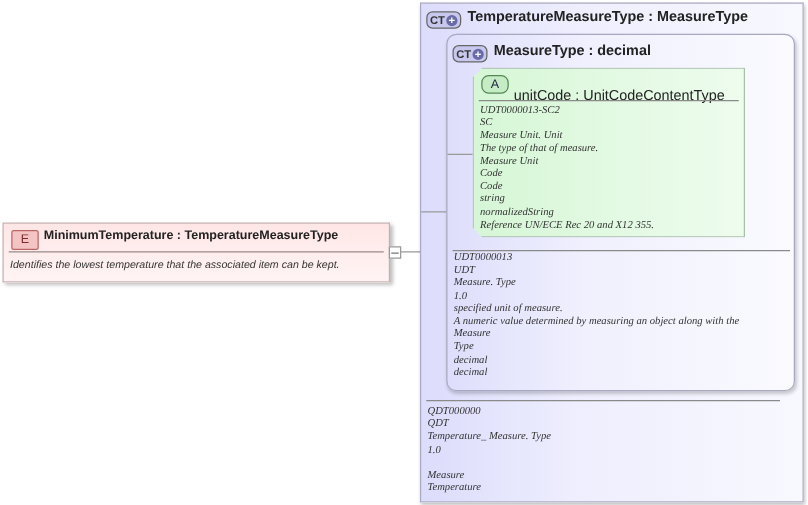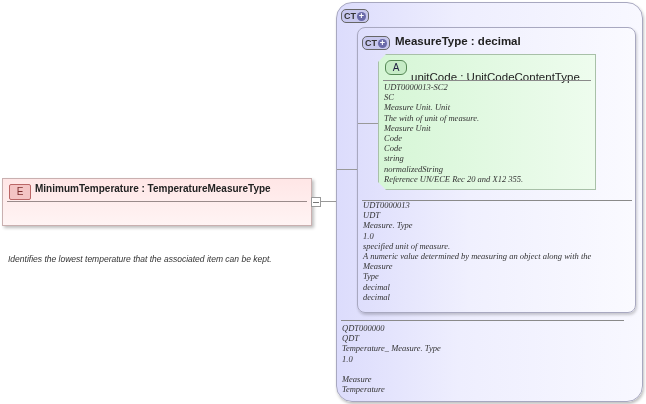--- a/index.html
+++ b/index.html
@@ -6,26 +6,26 @@
   body { width:646px; height:404px; background:#ffffff; position:relative; overflow:hidden;
          font-family:"Liberation Sans", sans-serif; }
   .abs { position:absolute; }
   .box-e { left:2px; top:178px; width:308px; height:46px; border:1px solid #c9b0b0;
            background:linear-gradient(to bottom, #ffe6e6 0%, #fff4f4 100%);
            box-shadow:2px 2px 3px rgba(0,0,0,0.25); }
   .e-badge { left:6px; top:5px; width:20px; height:14px; border:1px solid #b66; background:#f4c4c4;
              font-size:10px; color:#7a2a2a; text-align:center; line-height:14px; border-radius:2px; }
   .e-title { left:32px; top:4px; font-size:10px; font-weight:bold; color:#222; white-space:nowrap; }
   .e-rule { left:4px; top:22px; width:300px; height:1px; background:#9a8a8a; }
-  .e-doc { left:5px; top:27px; font-size:8.5px; font-style:italic; color:#333; white-space:nowrap;margin-top:48px; }
+  .e-doc { left:5px; top:27px; font-size:8.5px; font-style:italic; color:#333; white-space:nowrap; }
   .toggle { left:311px; top:197px; width:8px; height:8px; border:1px solid #999; background:#fff; }
   .toggle:after { content:""; position:absolute; left:1px; top:3.5px; width:6px; height:1px; background:#777; }
   .line { background:#999; }
 
-  .ct-outer { left:336px; top:2px; width:305px; height:398px; border:1px solid #a8a8c0; border-radius:16px;
+  .ct-outer { left:336px; top:2px; width:305px; height:398px; border:1px solid #a8a8c0; border-radius:0;
               background:linear-gradient(to right, #dcdcfc 0%, #eeeefe 40%, #f8f8ff 100%);
               box-shadow:1px 2px 3px rgba(0,0,0,0.25); }
   .ct-badge { width:24px; height:12px; border:1px solid #666; border-radius:5px; background:#c8c8ee;
               font-size:9px; color:#333; line-height:12px; padding-left:2px; font-weight:bold; }
   .ct-badge .plus { display:inline-block; width:9px; height:9px; border-radius:50%; background:#6a6aa8; color:#fff;
                     font-size:9px; line-height:9px; text-align:center; vertical-align:top; margin-top:1.5px; margin-left:1px; }
   .ct-title { font-size:11.5px; font-weight:bold; color:#222; white-space:nowrap; }
   .ct-inner { left:20px; top:24px; width:277px; height:284px; border:1px solid #a8a8c0; border-radius:8px;
               background:linear-gradient(to right, #dedefc 0%, #f0f0fe 40%, #fafaff 100%);
               box-shadow:1px 2px 3px rgba(0,0,0,0.2); }
@@ -47,38 +47,39 @@
   <div class="abs e-badge">E</div>
   <div class="abs e-title">MinimumTemperature : TemperatureMeasureType</div>
   <div class="abs e-rule"></div>
   <div class="abs e-doc">Identifies the lowest temperature that the associated item can be kept.</div>
 </div>
 <div class="abs toggle"></div>
 <div class="abs line" style="left:320px; top:201px; width:16px; height:1px;"></div>
 
 <div class="abs ct-outer">
   <div class="abs ct-badge" style="left:4px; top:6px;"><span>CT</span><span class="plus">+</span></div>
+  <div class="abs ct-title" style="left:37px; top:5px;">TemperatureMeasureType : MeasureType</div>
 
   <div class="abs line" style="left:0px; top:166px; width:20px; height:1px;"></div>
 
   <div class="abs ct-inner">
     <div class="abs ct-badge" style="left:4px; top:8px;"><span>CT</span><span class="plus">+</span></div>
     <div class="abs ct-title" style="left:37px; top:7px;">MeasureType : decimal</div>
 
     <div class="abs line" style="left:0px; top:95px; width:20px; height:1px;"></div>
 
     <div class="abs attr-box">
       <div class="abs a-badge">A</div>
       <div class="abs a-title">unitCode : UnitCodeContentType</div>
       <div class="abs rule" style="left:4px; top:25px; width:208px;"></div>
       <div class="abs doc" style="left:5px; top:27px;">
         <div>UDT0000013-SC2</div>
         <div>SC</div>
         <div>Measure Unit. Unit</div>
-        <div>The with of unit of measure.</div>
+        <div>The type of that of measure.</div>
         <div>Measure Unit</div>
         <div>Code</div>
         <div>Code</div>
         <div>string</div>
         <div>normalizedString</div>
         <div>Reference UN/ECE Rec 20 and X12 355.</div>
       </div>
     </div>
 
     <div class="abs rule" style="left:4px; top:172px; width:270px;"></div>

